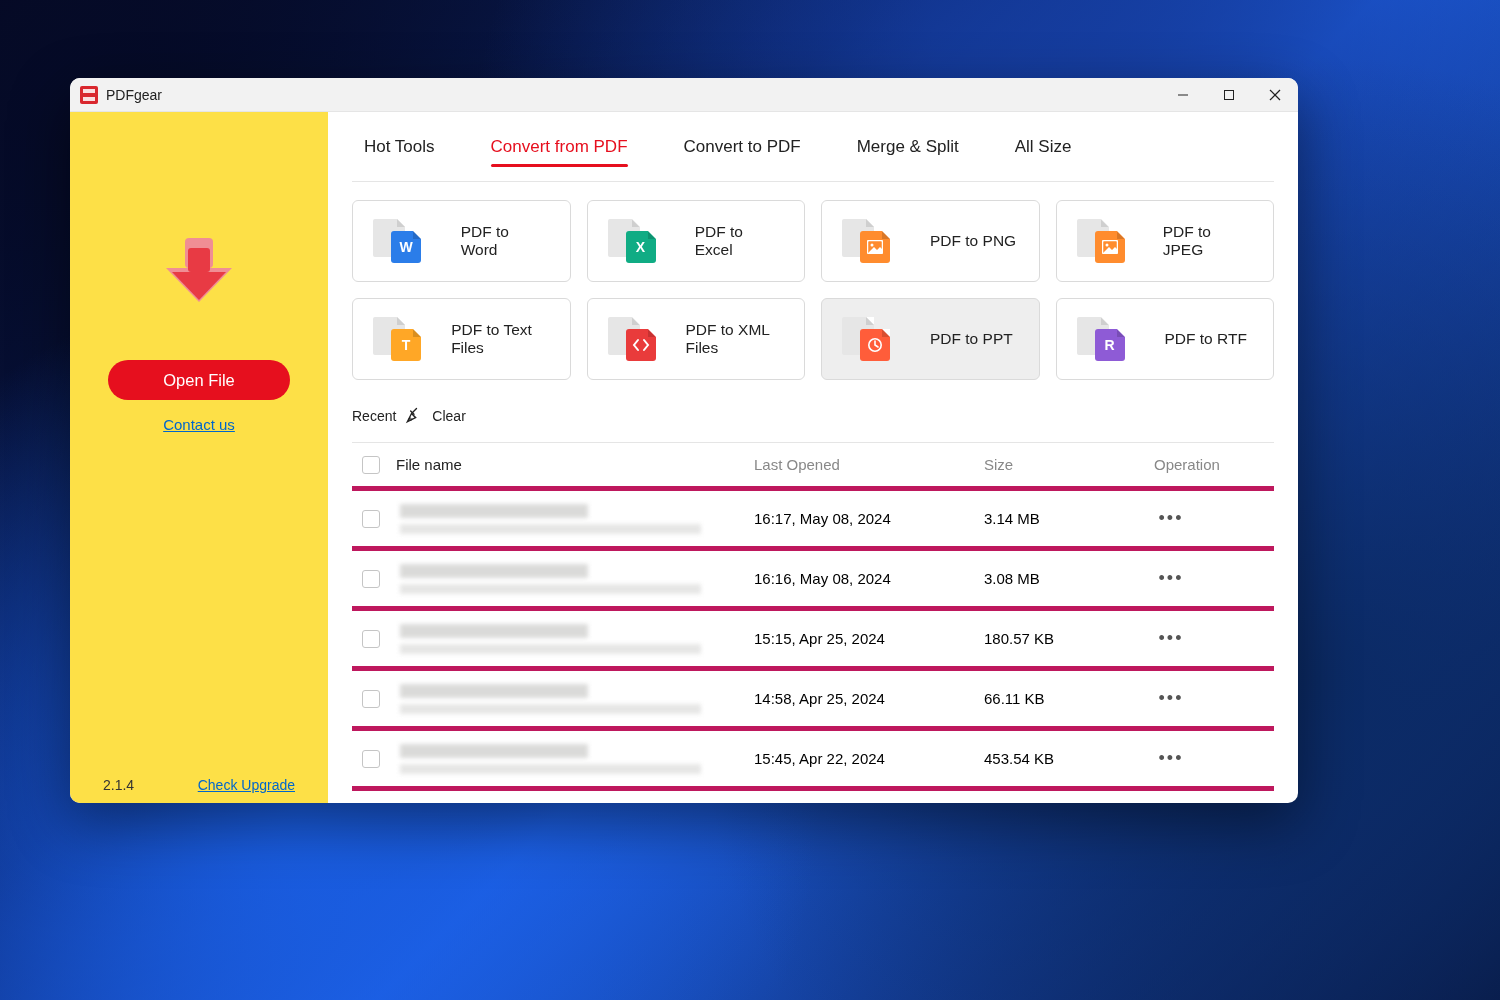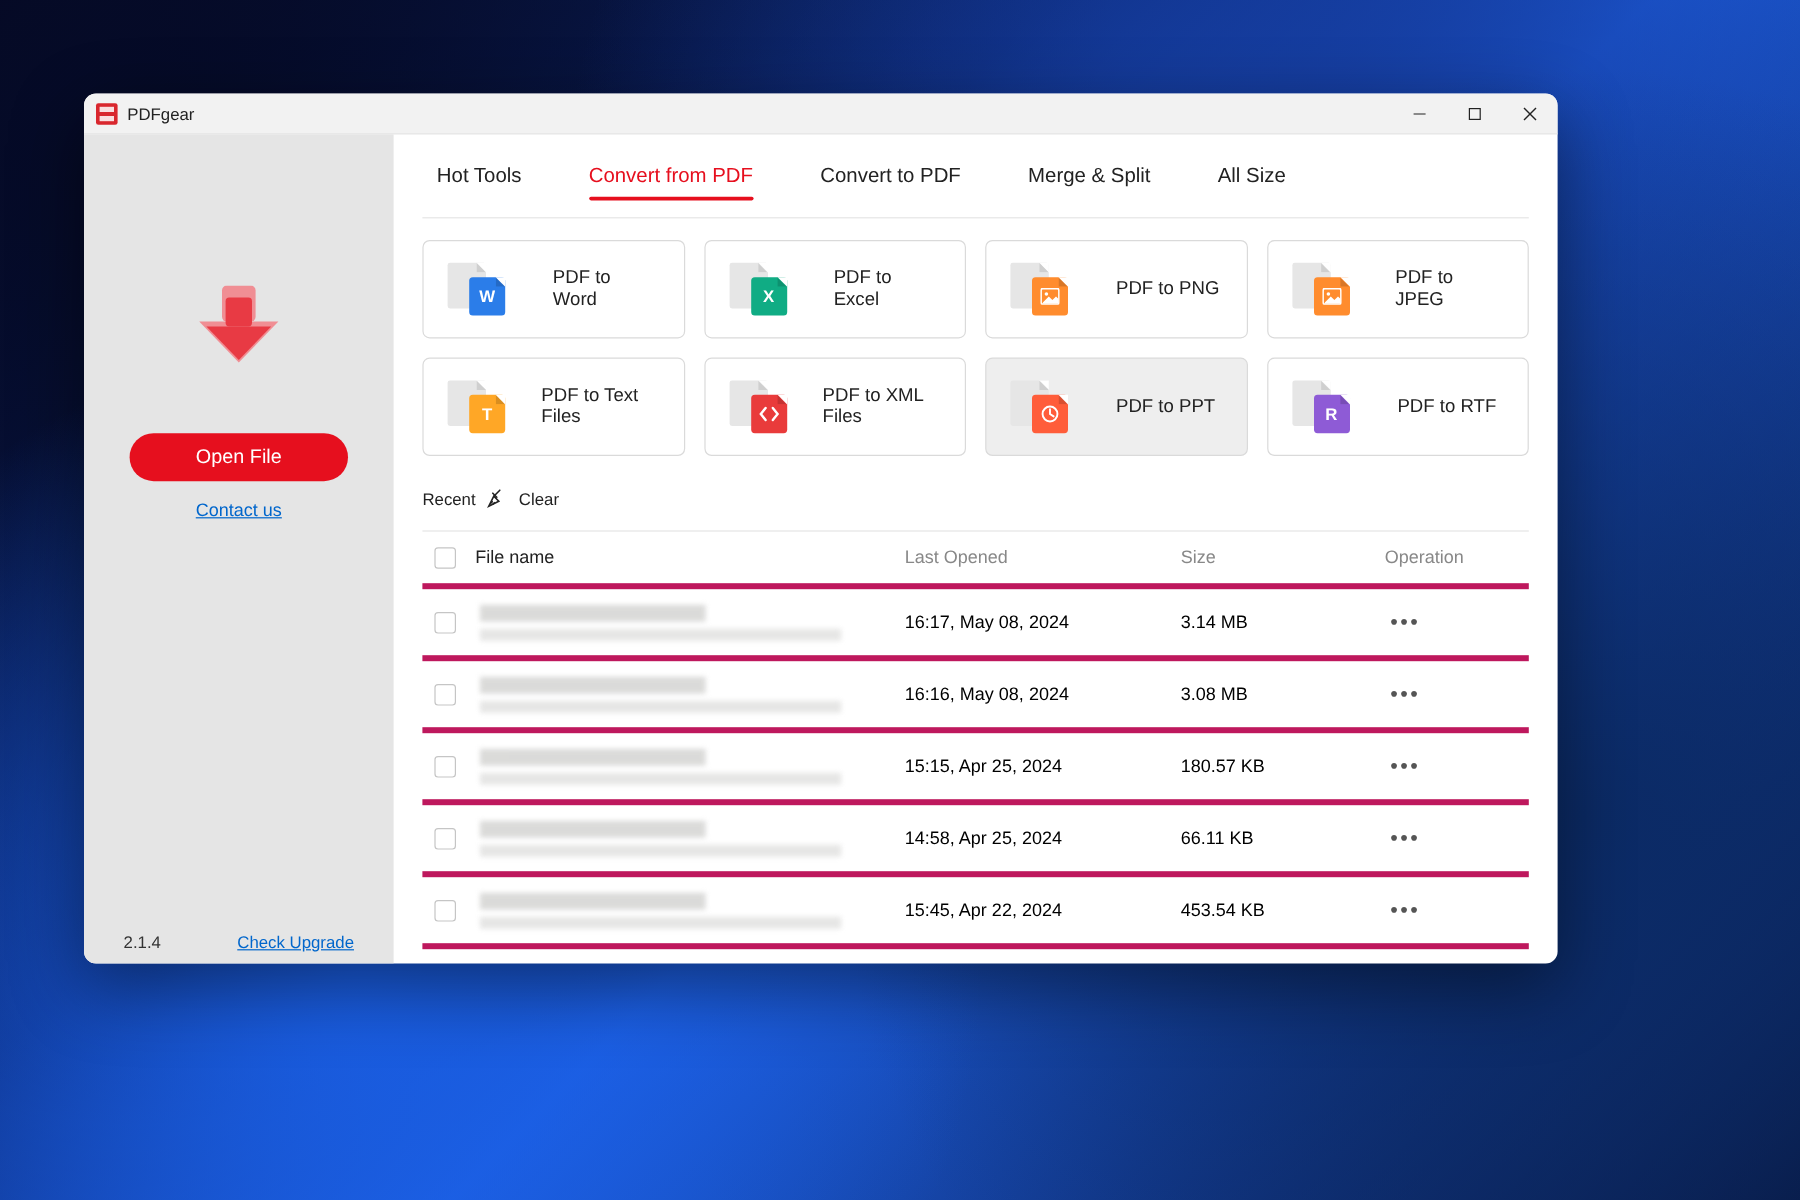--- a/index.html
+++ b/index.html
@@ -49,21 +49,21 @@
   .wc-btn {
     width: 46px; height: 34px;
     display: flex; align-items: center; justify-content: center;
     color: #222;
   }
   .wc-btn svg { width: 12px; height: 12px; }
   
   .split { flex: 1; display: flex; min-height: 0; }
   .sidebar {
     width: 258px;
-    background: #e5e5e5;
+    background: #fde047;
     display: flex; flex-direction: column; align-items: center;
     position: relative;
   }
   .sidebar .download-icon svg { margin-top: 126px; }
   .open-file-btn {
     margin-top: 38px;
     width: 182px; height: 40px;
     background: #e60f1e;
     color: #fff;
     border: none; border-radius: 20px;

